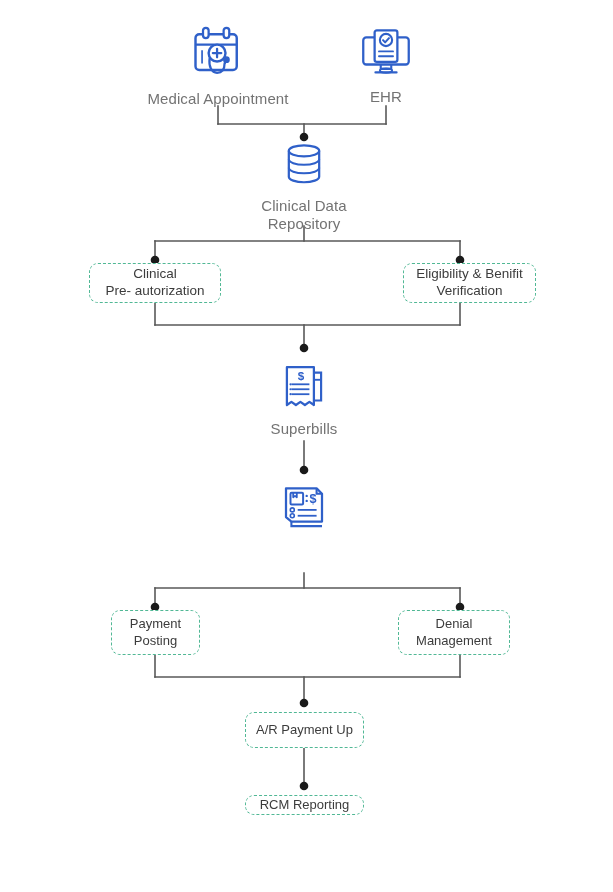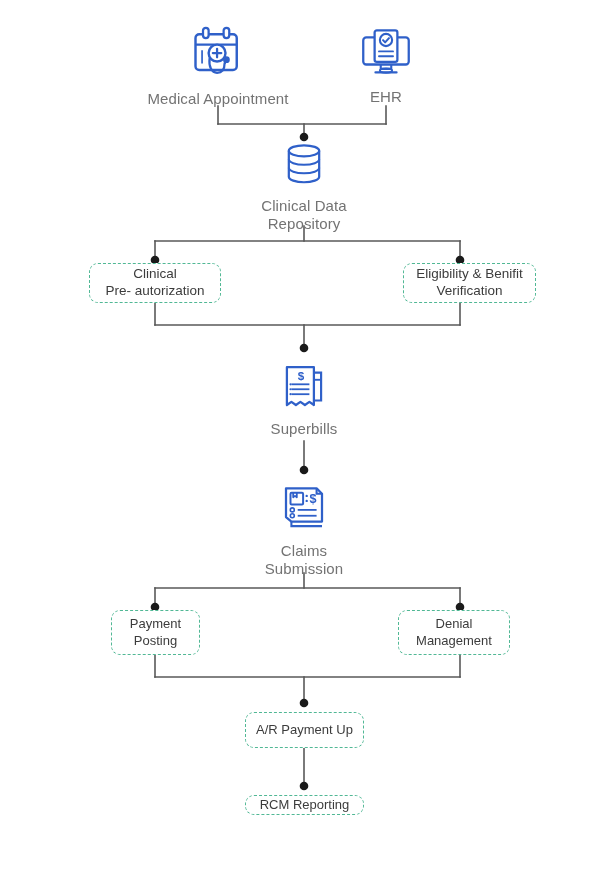--- a/index.html
+++ b/index.html
@@ -219,22 +219,20 @@
         <circle cx="33" cy="21" r="1.3" fill="#2f60c9"></circle>
 
         <text x="36" y="23" font-family="Liberation Sans, sans-serif" font-size="14" font-weight="bold" fill="#2f60c9">$</text>
 
         <circle cx="17" cy="31" r="2.2" stroke="#2f60c9" stroke-width="1.8"></circle>
         <circle cx="17" cy="37.5" r="2.2" stroke="#2f60c9" stroke-width="1.8"></circle>
         <line x1="23" y1="31" x2="44" y2="31" stroke="#2f60c9" stroke-width="2"></line>
         <line x1="23" y1="37.5" x2="44" y2="37.5" stroke="#2f60c9" stroke-width="2"></line>
       </svg>
     </span>
-    <div class="node-label">Claims
-Submission</div>
   </div>
 
   <div class="box-node box-wide" style="left:89px; top:263px; width:132px; height:40px;">
     <div class="box-label">Clinical
 Pre- autorization</div>
   </div>
 
   <div class="box-node box-wide" style="left:403px; top:263px; width:133px; height:40px;">
     <div class="box-label">Eligibility &amp; Benifit
 Verification</div>

